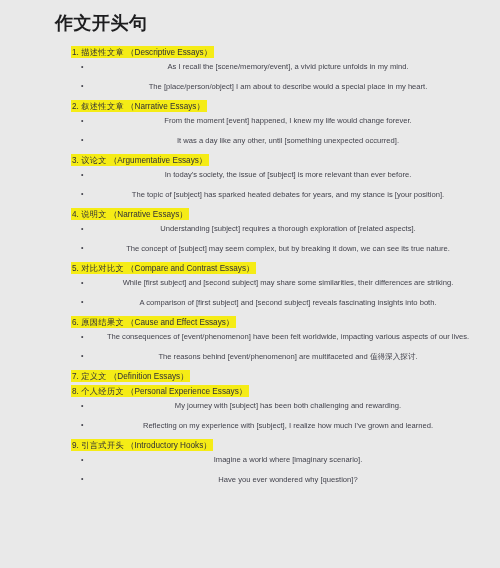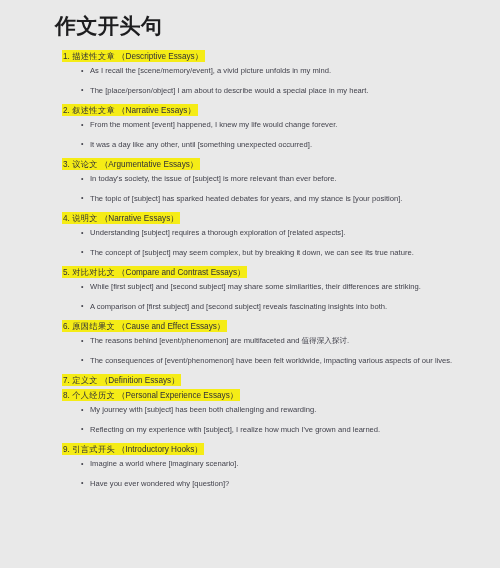--- a/index.html
+++ b/index.html
@@ -15,54 +15,55 @@
     overflow: hidden;
   }
   .page {
     width: 500px;
     height: 568px;
     box-sizing: border-box;
     padding: 12px 14px 0 55px;
     position: relative;
   }
   .doc-title {
-    font-size: 21px;
+    font-size: 18px;
     font-weight: bold;
     color: #1d1d1f;
     letter-spacing: 0.5px;
     margin: 0 0 11px 0;
     line-height: 1.3;
   }
   .section {
     margin: 0 0 1px 0;
   }
   .section-heading {
     font-size: 8.2px;
     line-height: 12px;
-    margin: 0 0 3px 7px;
+    margin: 0 0 3px 16px;
     white-space: nowrap;
     display: block;
   }
   .hl {
     background: #f5ec16;
     padding: 1.5px 2px 1.5px 1px;
     color: #2f2f35;
     box-decoration-break: clone;
     -webkit-box-decoration-break: clone;
   }
   .num {
     font-weight: normal;
   }
   .cn {
     letter-spacing: 0.4px;
   }
   .bullets {
     list-style: none;
     margin: 0;
     padding: 0;
+    text-align: center;
   }
   .bullet {
     position: relative;
     padding-left: 35px;
     font-size: 7.6px;
     line-height: 11px;
     margin: 0 0 8.5px 0;
     color: #42424c;
     white-space: nowrap;
   }
@@ -117,22 +118,22 @@
       <div class="section">
         <div class="section-heading"><span class="hl"><span class="num">5.</span> <span class="cn">对比对比文</span> <span class="en">（Compare and Contrast Essays）</span></span></div>
         <ul class="bullets">
           <li class="bullet">While [first subject] and [second subject] may share some similarities, their differences are striking.</li>
           <li class="bullet">A comparison of [first subject] and [second subject] reveals fascinating insights into both.</li>
         </ul>
       </div>
       <div class="section">
         <div class="section-heading"><span class="hl"><span class="num">6.</span> <span class="cn">原因结果文</span> <span class="en">（Cause and Effect Essays）</span></span></div>
         <ul class="bullets">
+          <li class="bullet">The consequences of [event/phenomenon] have been felt worldwide, impacting various aspects of our lives.</li>
           <li class="bullet">The reasons behind [event/phenomenon] are multifaceted and 值得深入探讨.</li>
-          <li class="bullet">The consequences of [event/phenomenon] have been felt worldwide, impacting various aspects of our lives.</li>
         </ul>
       </div>
       <div class="section">
         <div class="section-heading"><span class="hl"><span class="num">7.</span> <span class="cn">定义文</span> <span class="en">（Definition Essays）</span></span></div>
       </div>
       <div class="section">
         <div class="section-heading"><span class="hl"><span class="num">8.</span> <span class="cn">个人经历文</span> <span class="en">（Personal Experience Essays）</span></span></div>
         <ul class="bullets">
           <li class="bullet">My journey with [subject] has been both challenging and rewarding.</li>
           <li class="bullet">Reflecting on my experience with [subject], I realize how much I've grown and learned.</li>

